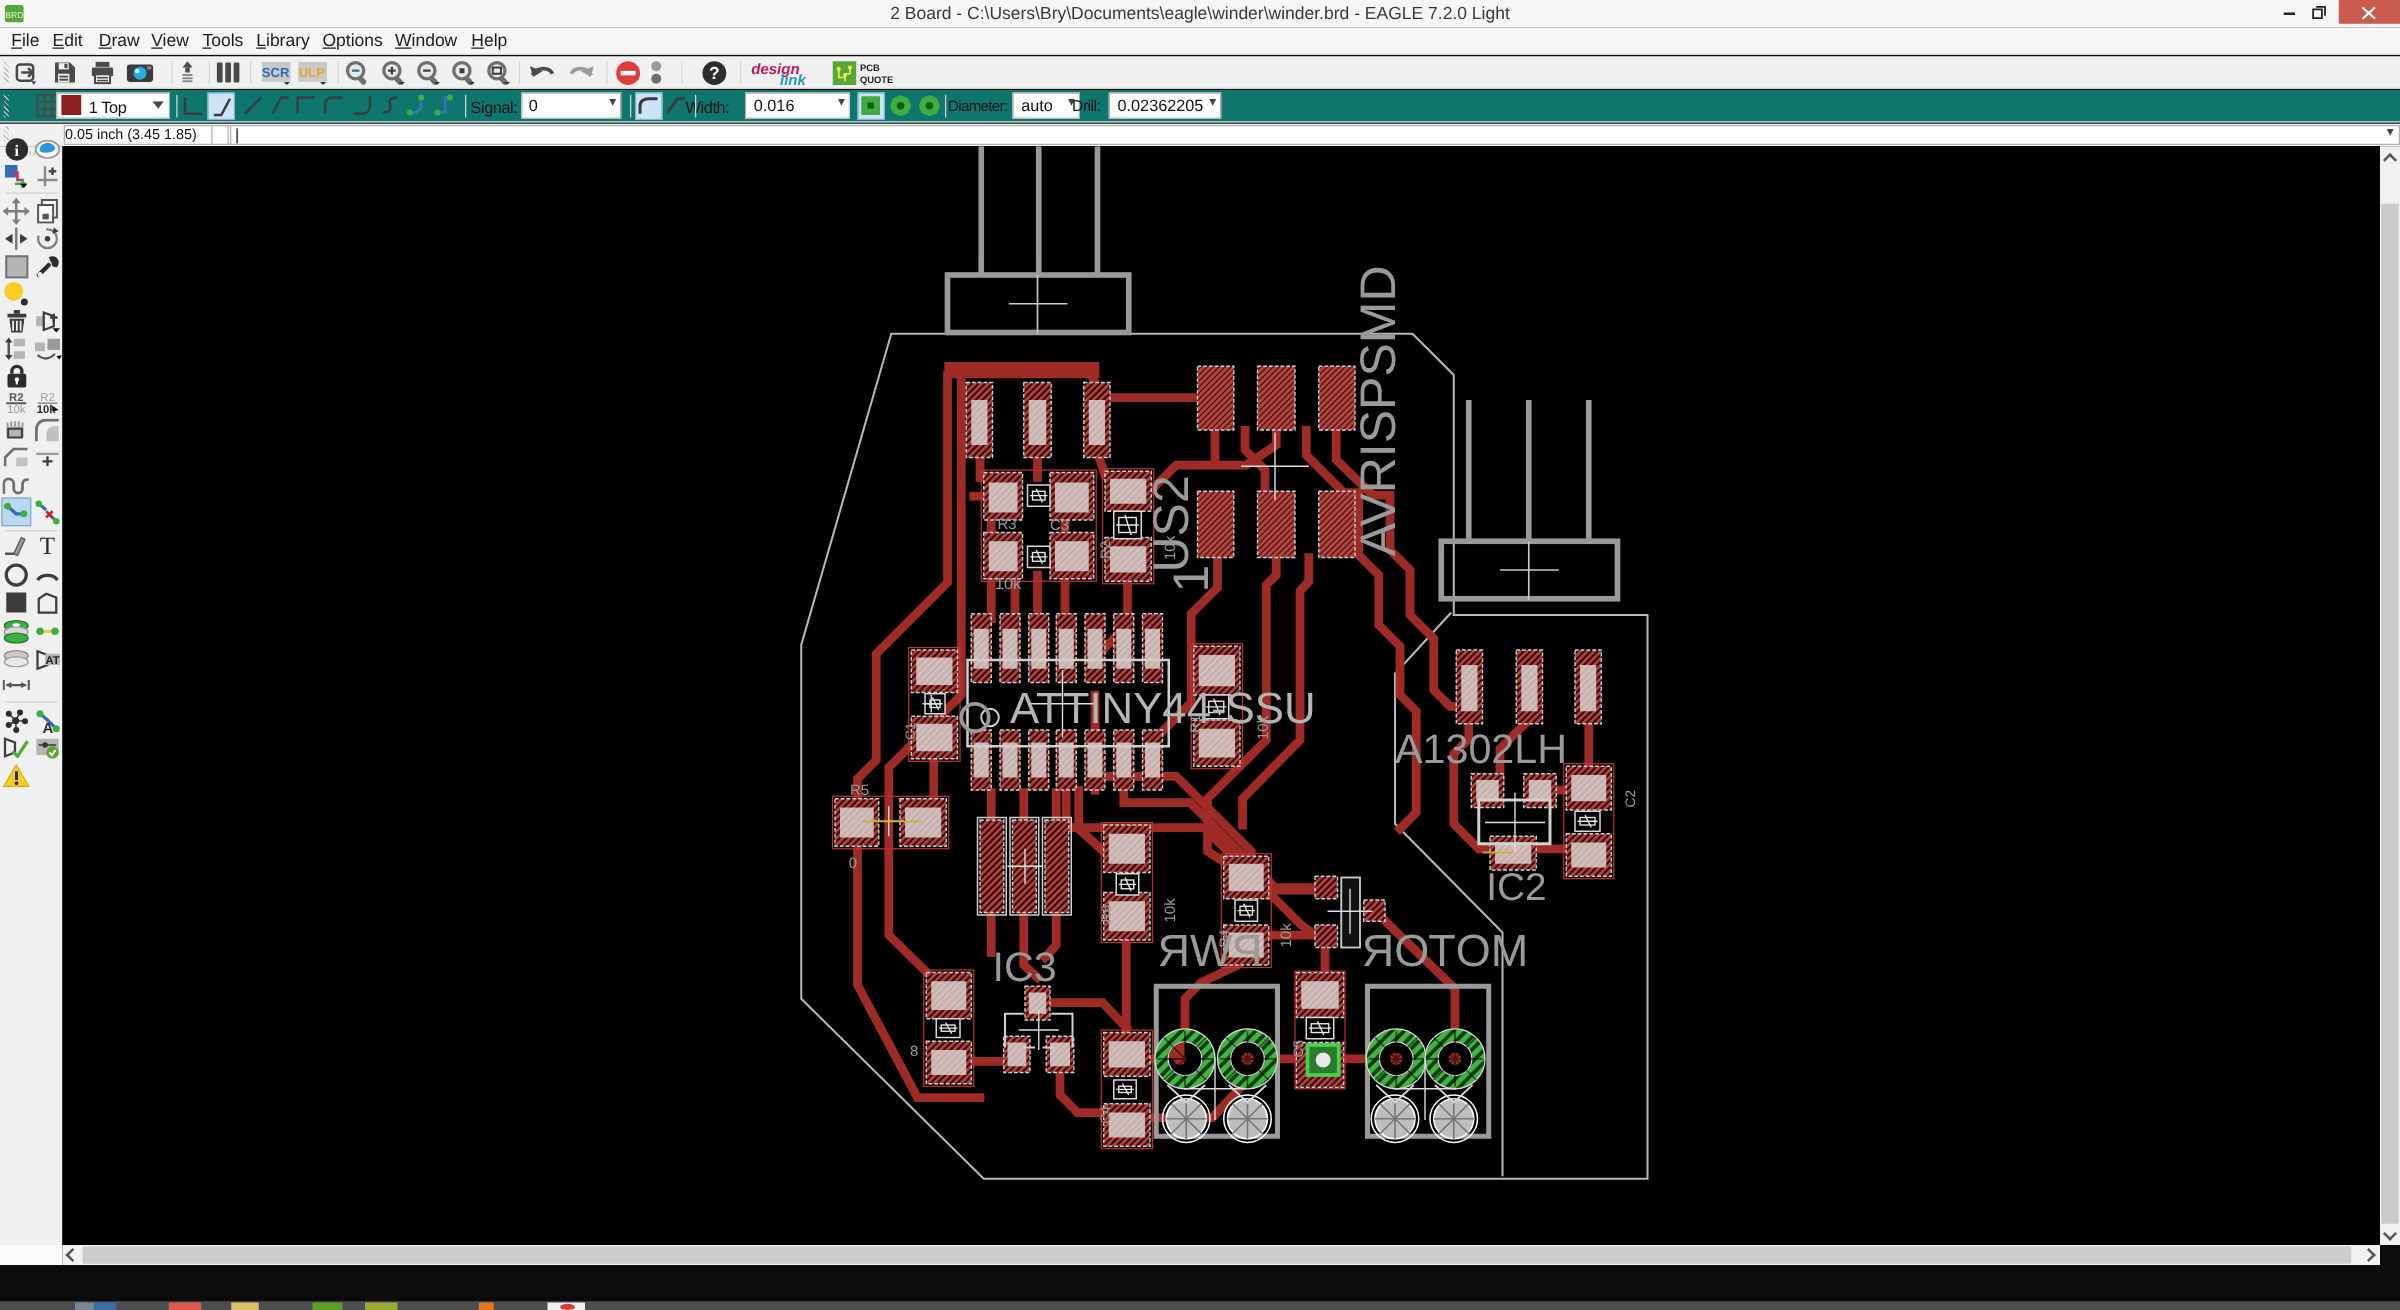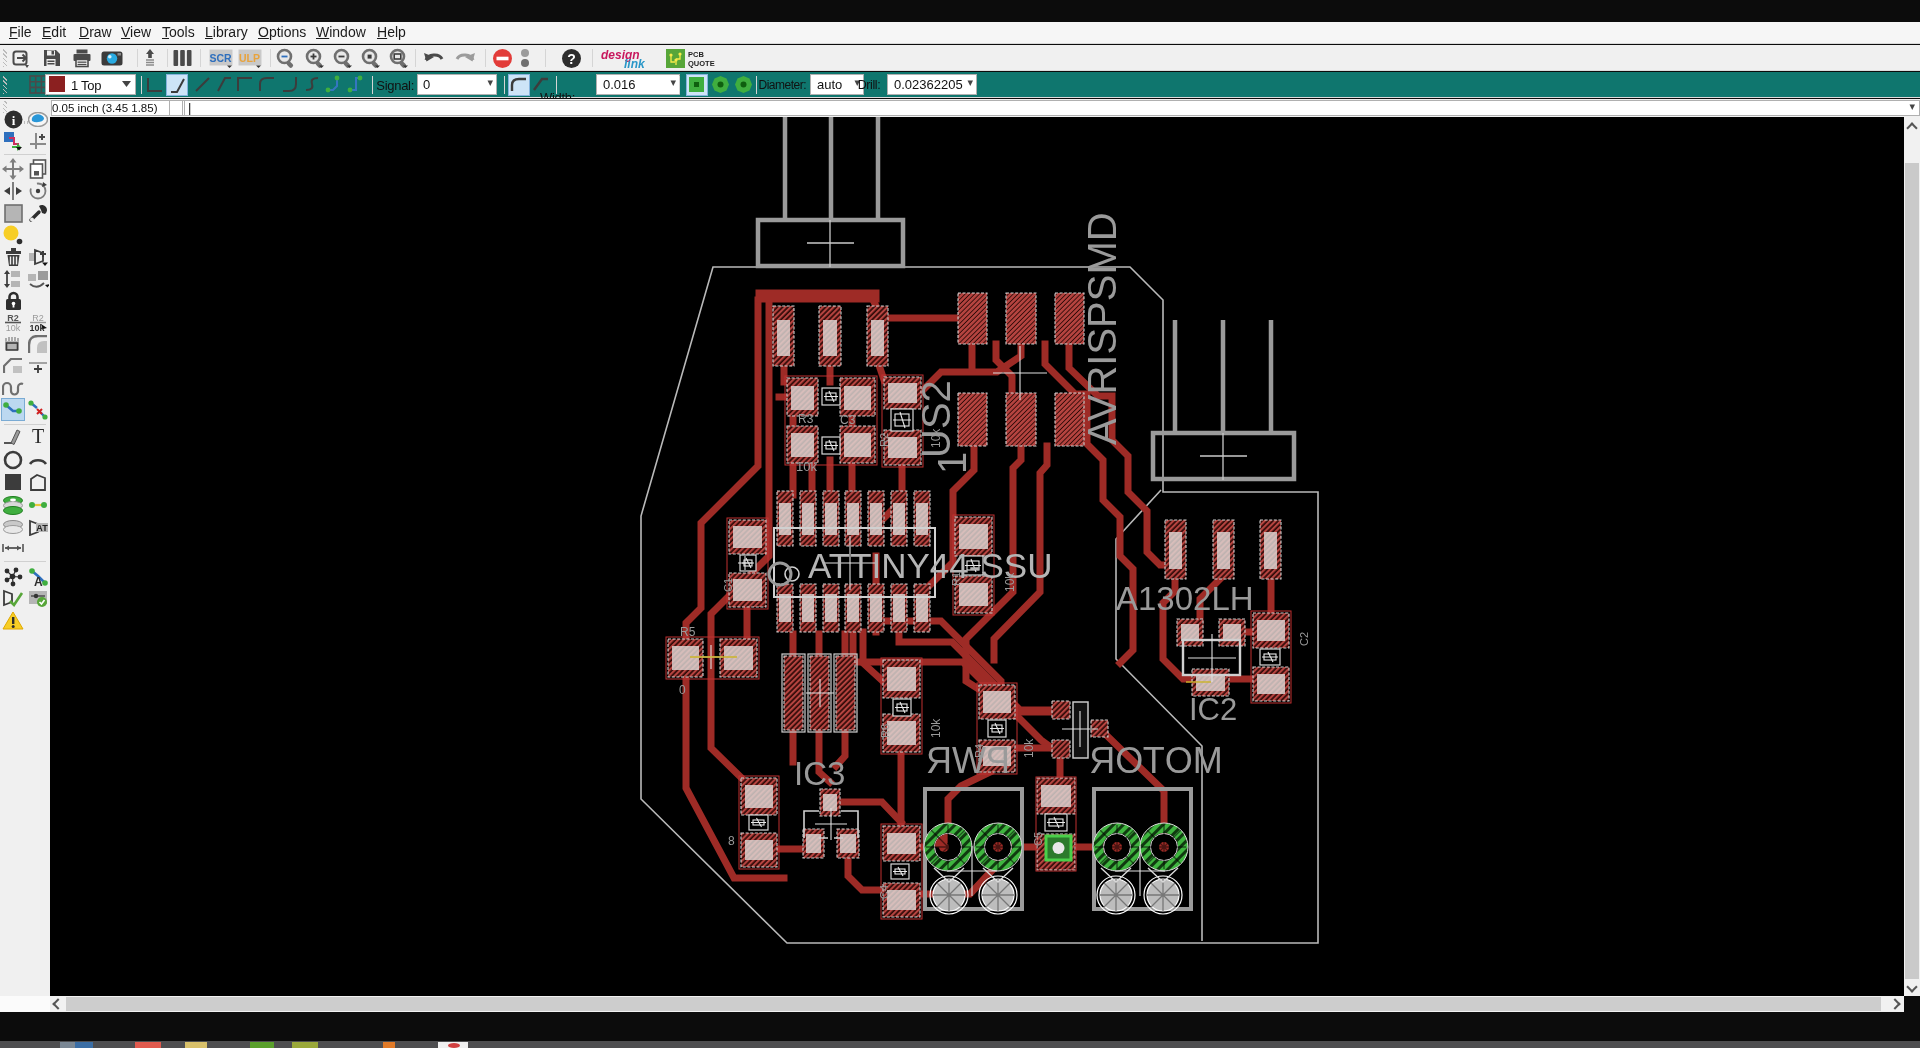--- a/index.html
+++ b/index.html
@@ -26,20 +26,34 @@
 #hsb{left:50px;top:996px;width:1854px;height:16px;background:#f1f1f1;}
 #corner{left:0;top:996px;width:50px;height:16px;background:#fbfbfb;}
 #statusbar{left:0;top:1012px;width:1920px;height:29px;background:#f0f0f0;font-size:13.5px;color:#111;}
 #taskbar{left:0;top:1041px;width:1920px;height:7px;background:#4e4e50;}
 .vline{position:absolute;width:1px;background:#c8c8c8;}
 .dots{position:absolute;width:4px;background:repeating-linear-gradient(45deg,#bbb 0 1px,transparent 1px 3px);}
 </style>
 </head>
 <body>
 <div id="app">
+  <div id="titlebar" class="abs">
+    <div id="title">2 Board - C:\Users\Bry\Documents\eagle\winder\winder.brd - EAGLE 7.2.0 Light</div>
+    <svg class="abs" style="left:4px;top:4px" width="15" height="14">
+        <rect x="0" y="0" width="15" height="14" rx="2" fill="#57a639"></rect>
+        <text x="7.5" y="10" font-size="7" fill="#dff0d0" text-anchor="middle" font-family="Liberation Sans">BRD</text>
+      </svg>
+    <svg class="abs" style="left:1824px;top:0" width="96" height="22">
+      <rect x="47" y="0" width="49" height="19" fill="#ca5b51"></rect>
+      <path d="M66 6 L76 15 M76 6 L66 15" stroke="#fff" stroke-width="1.8" fill="none"></path>
+      <rect x="3" y="10" width="9" height="2" fill="#222"></rect>
+      <rect x="26.5" y="7.5" width="7" height="7" fill="none" stroke="#222" stroke-width="1.4"></rect>
+      <path d="M29 5.5 h7 v7" fill="none" stroke="#222" stroke-width="1.4"></path>
+    </svg>
+  </div>
   <div id="tb1" class="abs">
       <div class="dots" style="left:3px;top:4px;height:18px"></div>
 <svg class="abs" style="left:12px;top:3px" width="21" height="20">
         <rect x="1.5" y="3.5" width="13" height="13" rx="2.5" fill="none" stroke="#4a4a4a" stroke-width="2"></rect>
         <path d="M5 10 h9 m-3.5,-3.5 l3.5,3.5 -3.5,3.5" stroke="#4a4a4a" stroke-width="2" fill="none"></path>
         <path d="M13 17 l4 0 -2 3 z" fill="#4a4a4a"></path>
       </svg>
 <svg class="abs" style="left:42px;top:3px" width="20" height="20">
         <path d="M2 2 h12 l4 4 v12 h-16 z" fill="#4a4a4a"></path>
         <rect x="5" y="2.5" width="8" height="5" fill="#f0f0f0"></rect>
@@ -216,21 +230,21 @@
           <circle cx="14" cy="4" r="2.4" fill="#3fae3f"></circle>
         </svg></div>
 <div class="lbl" style="left:352px;top:6px;width:62px;text-align:right;font-size:13px">Signal:</div>
 <div class="combo" style="left:417px;top:2px;width:80px;height:21px;line-height:19px;padding-left:5px">0<span class="arr">▾</span></div>
 <div class="tbtn sel" style="left:508px;top:2px"><svg width="20" height="20">
           <path d="M3 16 V10 Q3 4 10 4 h7" stroke="#3c3c3c" stroke-width="2.4" fill="none"></path>
         </svg></div>
 <div class="tbtn" style="left:531px;top:2px"><svg width="20" height="20">
           <path d="M3 16 L11 5 h6" stroke="#3c3c3c" stroke-width="2.4" fill="none"></path>
         </svg></div>
-<div class="lbl" style="left:540px;top:18px;width:52px;text-align:left;font-size:13px">Width:</div>
+<div class="lbl" style="left:540px;top:6px;width:52px;text-align:center;font-size:13px">Width:</div>
 <div class="combo" style="left:596px;top:2px;width:84px;height:21px;line-height:19px;padding-left:6px">0.016<span class="arr">▾</span></div>
 <div class="tbtn sel" style="left:686px;top:2px"><svg width="20" height="20">
           <rect x="2" y="2" width="15" height="15" fill="#3fae3f"></rect>
           <rect x="7" y="7" width="5" height="5" fill="#0f5f0f"></rect>
         </svg></div>
 <svg class="abs" style="left:712px;top:4px" width="17" height="17">
         <path d="M8.5 0 l6 2.5 2.5 6 -2.5 6 -6 2.5 -6 -2.5 -2.5 -6 2.5 -6 z" fill="#3fae3f"></path>
         <circle cx="8.5" cy="8.5" r="3" fill="#0f5f0f"></circle>
       </svg>
 <svg class="abs" style="left:735px;top:4px" width="17" height="17">

